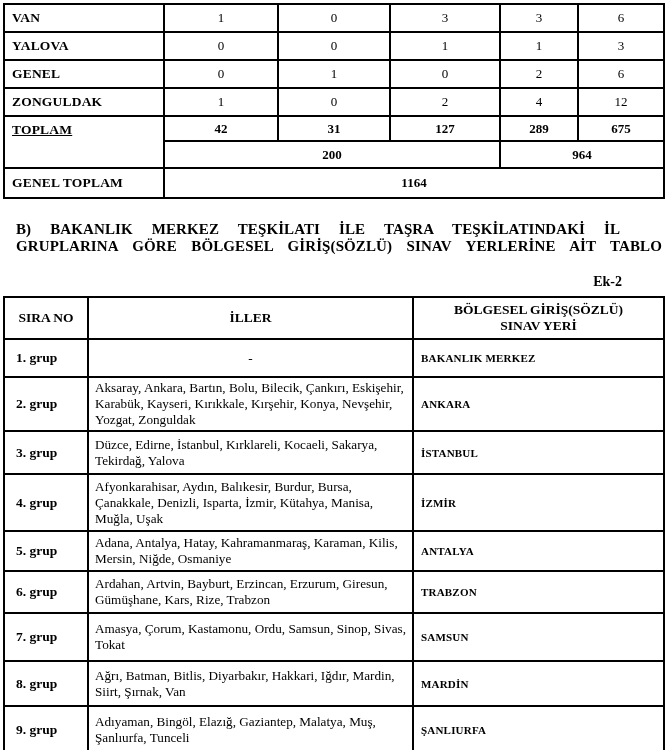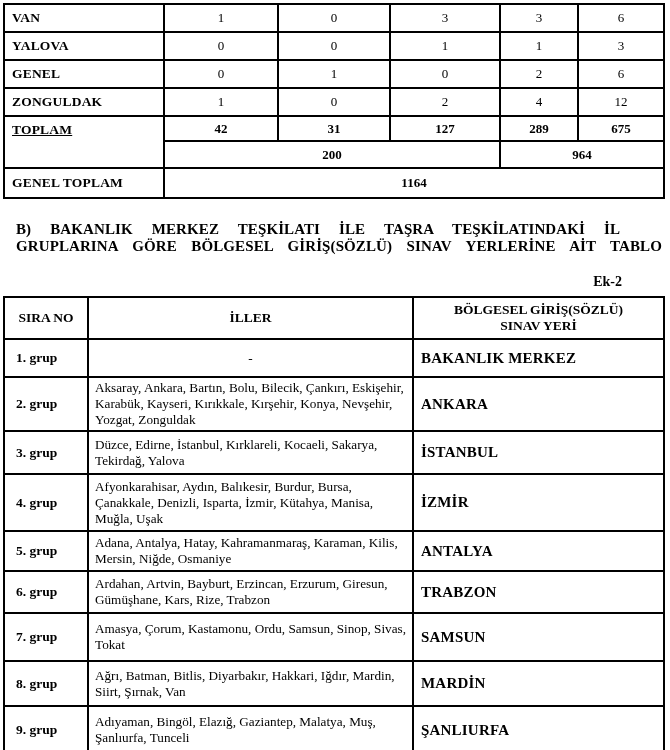--- a/index.html
+++ b/index.html
@@ -86,21 +86,21 @@
     text-align: left;
     font-size: 13.2px;
     line-height: 16px;
     padding: 2px 6px;
   }
   .t2 td.iller.center { text-align: center; }
   .t2 td.yer {
     font-weight: bold;
     text-align: left;
     padding-left: 7px;
-    font-size: 15px;
+    font-size: 11px;
     letter-spacing: 0.2px;
   }
 </style>
 </head>
 <body>
 
 <div class="page">
 
   <table class="t1">
     <colgroup>

